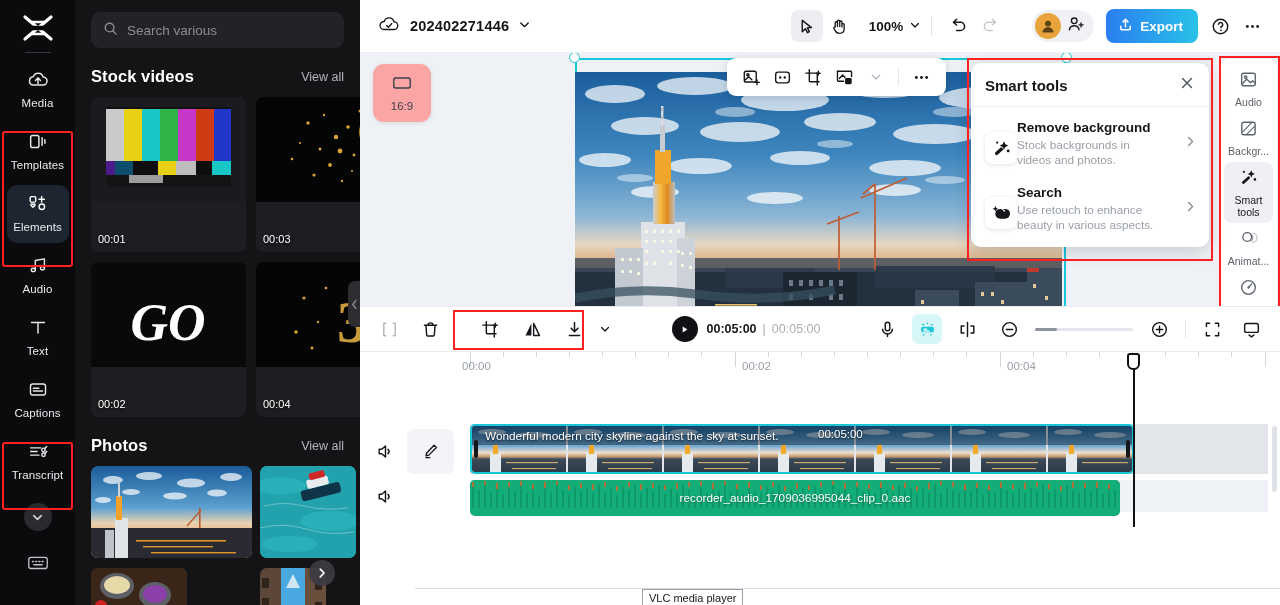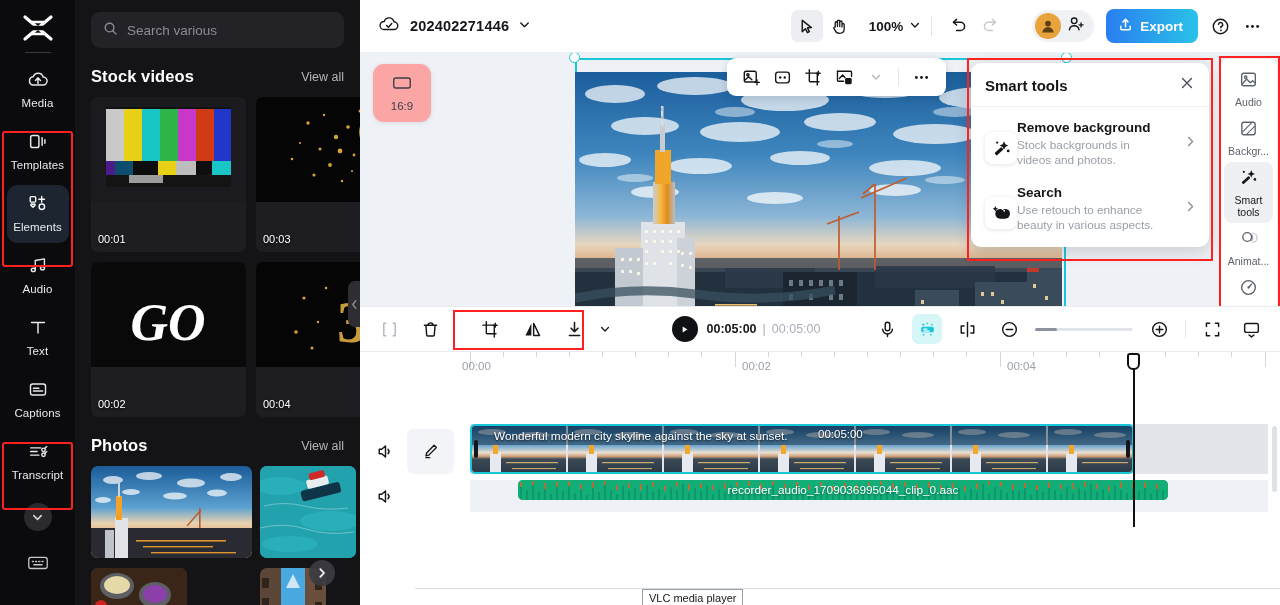--- a/index.html
+++ b/index.html
@@ -155,21 +155,21 @@
   .ruler { height: 30px; position: relative; border-bottom: 0; }
   .tick { position: absolute; top: 0; width: 1px; background: #d3d7dd; }
   .tlabel { position: absolute; top: 8px; font-size: 11.5px; color: #9aa0a8; }
   .trow { position: absolute; left: 0; right: 0; display: flex; align-items: center; }
   .spk { width: 30px; display: flex; align-items: center; justify-content: center; margin-left: 10px; }
   .editbtn { width: 47px; height: 45px; background: #f2f4f7; border-radius: 7px;
     display: flex; align-items: center; justify-content: center; margin-left: 7px; }
   .vclip { position: absolute; border: 2px solid #18c6d8; border-radius: 5px; overflow: hidden; }
   .vclip-label { position: absolute; left: 0; top: 0; right: 0; height: 19px;
     display: flex; align-items: center; color: #fff; font-size: 11.8px;
-    text-shadow: 0 1px 2px rgba(0,0,0,.75); padding-left: 22px; }
+    text-shadow: 0 1px 2px rgba(0,0,0,.75); padding-left: 13px; }
   .badge-dur { position: absolute; top: 2px; font-size: 11.5px; color: #fff;
     text-shadow: 0 1px 2px rgba(0,0,0,.75); }
   .aclip { position: absolute; background: #13ad78; border-radius: 5px; overflow: hidden;
     display: flex; align-items: center; justify-content: center; }
   .aclip-name { position: relative; color: #fff; font-size: 11.8px; z-index: 3;
     text-shadow: 0 1px 2px rgba(0,0,0,.35); }
   .track-bg { position: absolute; background: #e2e6ea; }
   .track-bg2 { position: absolute; background: #eef1f5; }
   .playhead { position: absolute; width: 2px; background: #101114; z-index: 9; }
   .playhead-knob { position: absolute; width: 13px; height: 17px; background: #fff;
@@ -1168,21 +1168,21 @@
 
       <div class="trow" style="top:128px; height:32px;">
         <span class="spk">
           <svg width="19" height="19" viewBox="0 0 20 20" fill="none" stroke="#15161a" stroke-width="1.5">
             <path d="M3.4 7.6 H6 L10 4.2 V15.8 L6 12.4 H3.4 Z" stroke-linejoin="round"></path>
             <path d="M12.6 7.6 a3.4 3.4 0 0 1 0 4.8" stroke-linecap="round"></path>
           </svg>
         </span>
       </div>
 
-      <div class="aclip" style="left:110px; top:128px; width:650px; height:20px;margin-left:48px;">
+      <div class="aclip" style="left:110px; top:128px; width:650px; height:36px;">
         <svg width="650" height="32" viewBox="0 0 650 32" preserveAspectRatio="none" style="position:absolute;left:0;top:0">
           <rect width="650" height="32" fill="#13ad78"></rect>
           <g stroke="#0e9468" stroke-width="1.6">
             <path d="M3 6 v22 M9 10 v18 M15 4 v24 M21 12 v16 M27 8 v20 M33 14 v14 M39 6 v22 M45 11 v17
                      M51 5 v23 M57 13 v15 M63 9 v19 M69 15 v13 M75 7 v21 M81 12 v16 M87 4 v24 M93 10 v18
                      M99 14 v14 M105 6 v22 M111 11 v17 M117 8 v20 M123 13 v15 M129 5 v23 M135 12 v16
                      M141 9 v19 M147 15 v13 M153 7 v21 M159 10 v18 M165 4 v24 M171 13 v15 M177 8 v20
                      M183 11 v17 M189 6 v22 M195 14 v14 M201 9 v19 M207 12 v16 M213 5 v23 M219 10 v18
                      M225 15 v13 M231 7 v21 M237 13 v15 M243 8 v20 M249 11 v17 M255 4 v24 M261 12 v16
                      M267 9 v19 M273 14 v14 M279 6 v22 M285 10 v18 M291 13 v15 M297 7 v21 M303 11 v17

